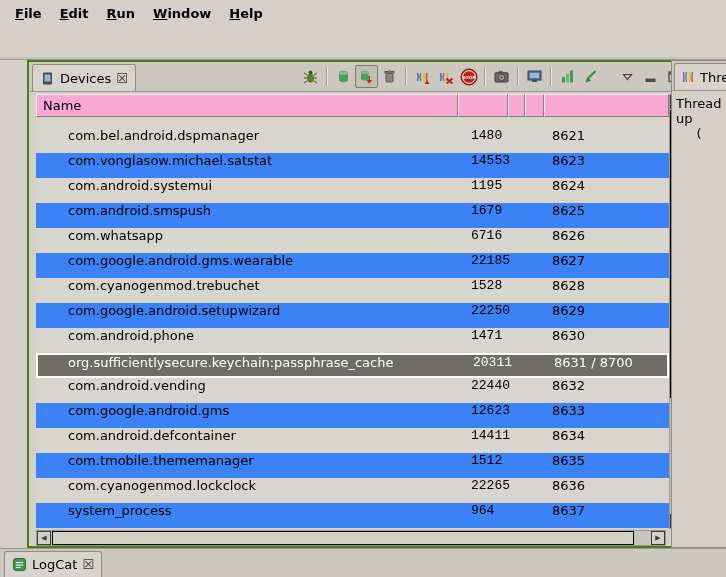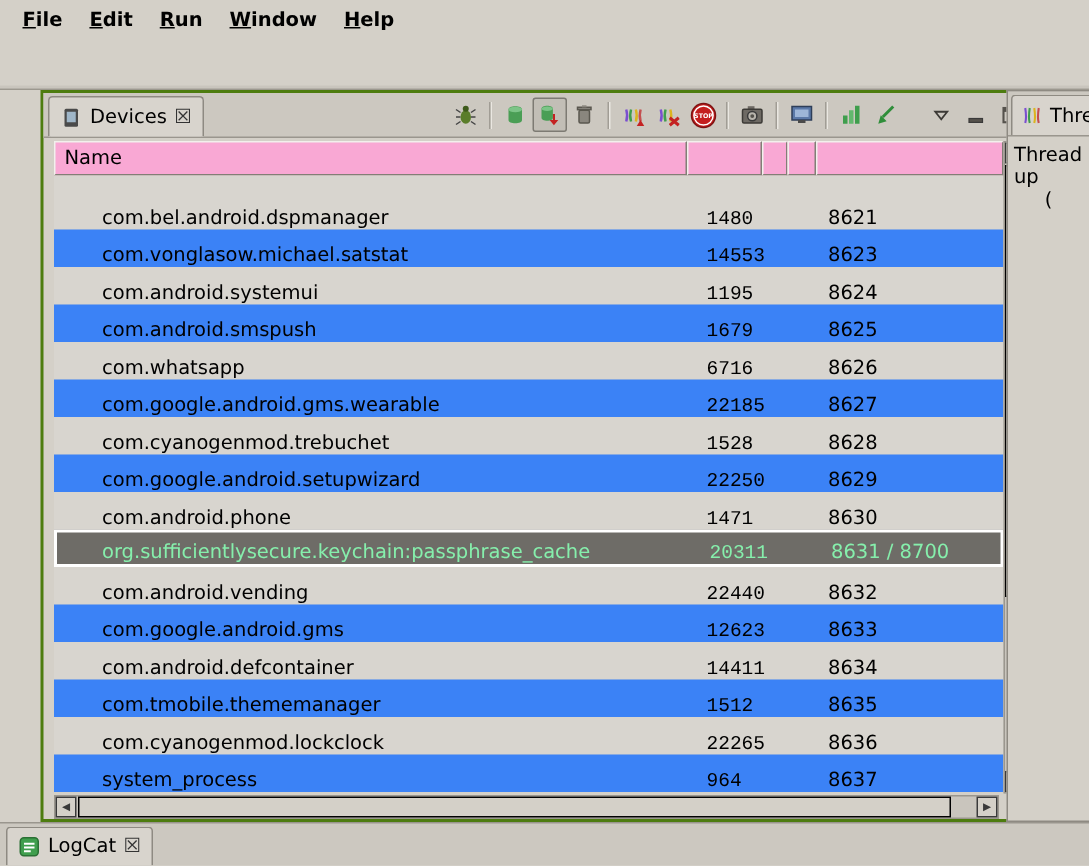--- a/index.html
+++ b/index.html
@@ -39,24 +39,24 @@
   
   .table{position:absolute;left:7px;top:32px;width:649px;height:452px;}
   .thead{display:flex;height:23px;margin-right:16px;}
   .th{background:#f9a8d4;border-top:1px solid #f2f0ec;border-left:1px solid #f2f0ec;
       border-right:1px solid #827f76;border-bottom:1px solid #827f76;
       display:flex;align-items:center;padding-left:6px;overflow:hidden;}
   .th.w-name{width:422px;} .th.w-pid{width:50px;} .th.w-c3{width:17px;} .th.w-c4{width:19px;} .th.w-port{flex:1;padding-left:8px;}
 
   .tbody{position:relative;height:412px;margin-right:16px;background:#d4d0c8;overflow:hidden;}
   .tbody::before{content:"";display:block;height:11px;background:#d8d5cf;}
-  .row{display:flex;align-items:flex-end;height:25px;cursor:default;}
+  .row{display:flex;align-items:flex-start;height:25px;cursor:default;}
   .row.even{background:#d8d5cf;}
   .row.odd{background:#3b82f6;}
-  .row.selected{background:#6e6c67;color:#86efac;border:2px solid #ffffff;}
+  .row.selected{background:#6e6c67;color:#ffffff;border:2px solid #ffffff;}
   .c-name{width:422px;padding-left:32px;white-space:nowrap;overflow:hidden;}
   .c-pid{width:50px;padding-left:13px;font-family:Liberation Mono, monospace;}
   .c-3{width:17px;} .c-4{width:19px;}
   .c-port{flex:1;padding-left:8px;white-space:nowrap;}
   .row.selected .c-name{padding-left:30px;}
 
   
   .vscroll{position:absolute;right:0;top:0;width:16px;height:435px;background:#c9c5bd;border:1px solid #9a968e;}
   .hscroll{position:absolute;left:0;top:436px;width:630px;height:16px;background:#c9c5bd;border:1px solid #9a968e;}
   .sb-btn{position:absolute;width:14px;height:14px;background:#d4d0c8;

